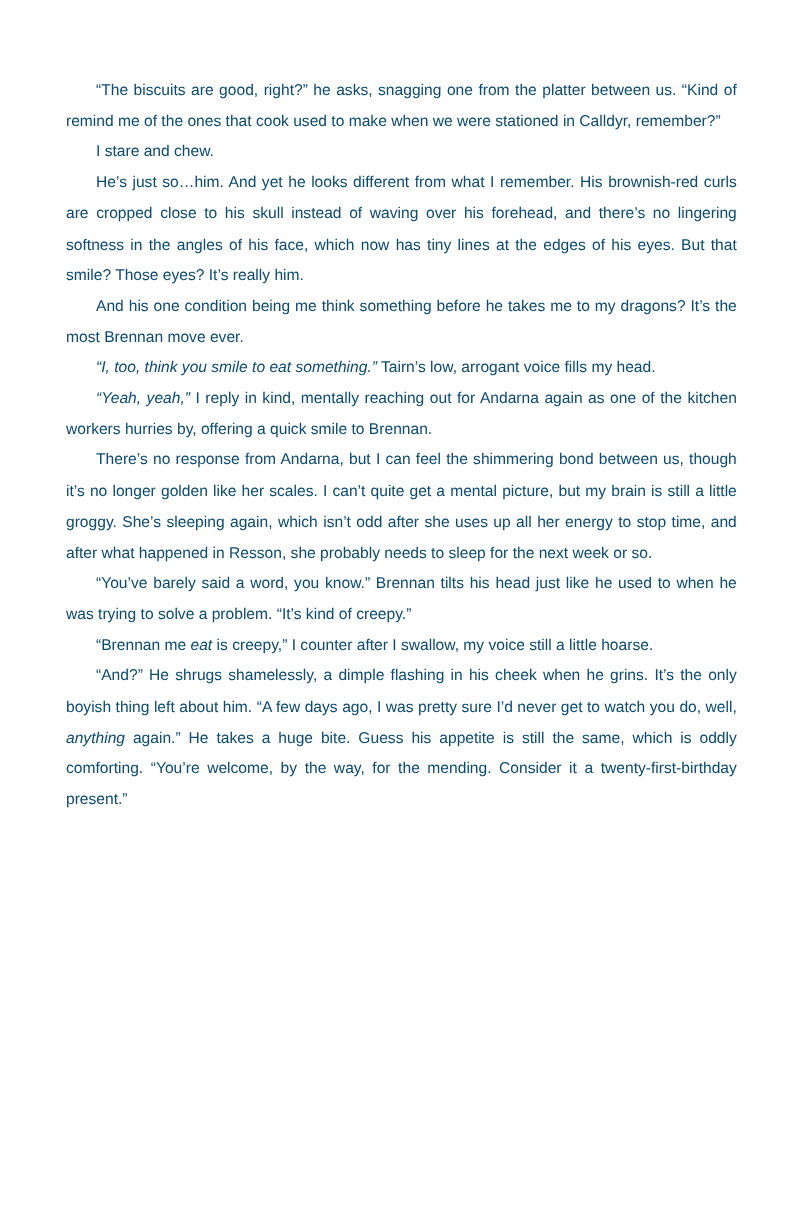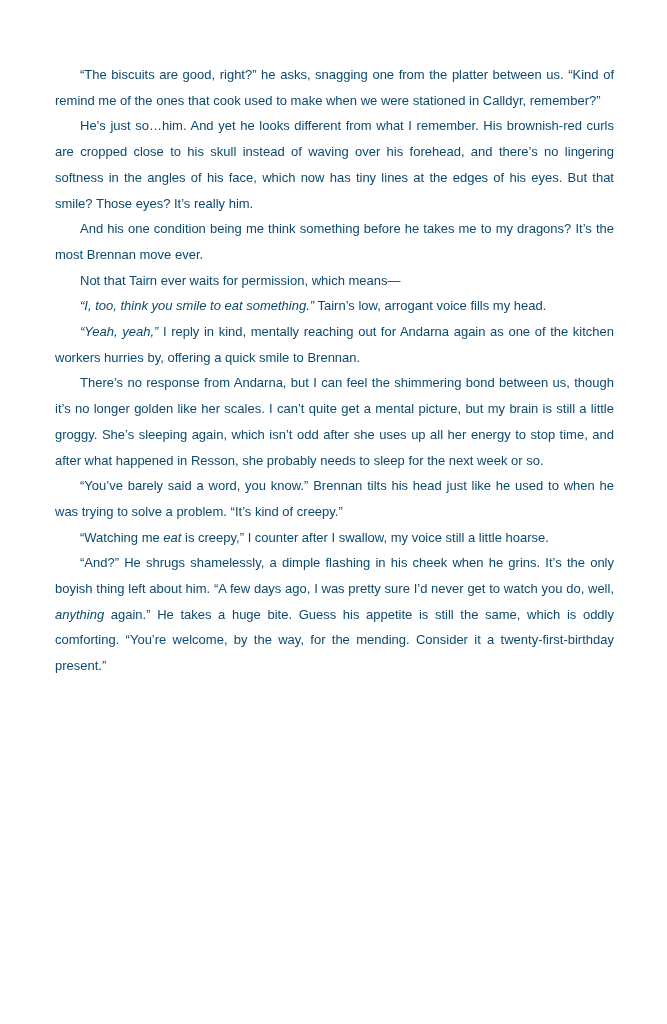--- a/index.html
+++ b/index.html
@@ -30,22 +30,22 @@
     }
     .page p .it {
       font-style: italic;
     }
   </style>
 </head>
 <body>
 
 <div class="page">
   <p><span>“The biscuits are good, right?” he asks, snagging one from the platter between us. “Kind of remind me of the ones that cook used to make when we were stationed in Calldyr, remember?”</span></p>
+  <p><span>I stare and chew.</span></p>
   <p><span>He’s just so…him. And yet he looks different from what I remember. His brownish-red curls are cropped close to his skull instead of waving over his forehead, and there’s no lingering softness in the angles of his face, which now has tiny lines at the edges of his eyes. But that smile? Those eyes? It’s really him.</span></p>
   <p><span>And his one condition being me think something before he takes me to my dragons? It’s the most Brennan move ever.</span></p>
-  <p><span>Not that Tairn ever waits for permission, which means—</span></p>
   <p><span class="it">“I, too, think you smile to eat something.”</span><span> Tairn’s low, arrogant voice fills my head.</span></p>
   <p><span class="it">“Yeah, yeah,”</span><span> I reply in kind, mentally reaching out for Andarna again as one of the kitchen workers hurries by, offering a quick smile to Brennan.</span></p>
   <p><span>There’s no response from Andarna, but I can feel the shimmering bond between us, though it’s no longer golden like her scales. I can’t quite get a mental picture, but my brain is still a little groggy. She’s sleeping again, which isn’t odd after she uses up all her energy to stop time, and after what happened in Resson, she probably needs to sleep for the next week or so.</span></p>
   <p><span>“You’ve barely said a word, you know.” Brennan tilts his head just like he used to when he was trying to solve a problem. “It’s kind of creepy.”</span></p>
-  <p><span>“Watching me </span><span class="it">eat</span><span> is creepy,” I counter after I swallow, my voice still a little hoarse.</span></p>
+  <p><span>“Brennan me </span><span class="it">eat</span><span> is creepy,” I counter after I swallow, my voice still a little hoarse.</span></p>
   <p><span>“And?” He shrugs shamelessly, a dimple flashing in his cheek when he grins. It’s the only boyish thing left about him. “A few days ago, I was pretty sure I’d never get to watch you do, well, </span><span class="it">anything</span><span> again.” He takes a huge bite. Guess his appetite is still the same, which is oddly comforting. “You’re welcome, by the way, for the mending. Consider it a twenty-first-birthday present.”</span></p>
 </div>
 
 </body></html>

